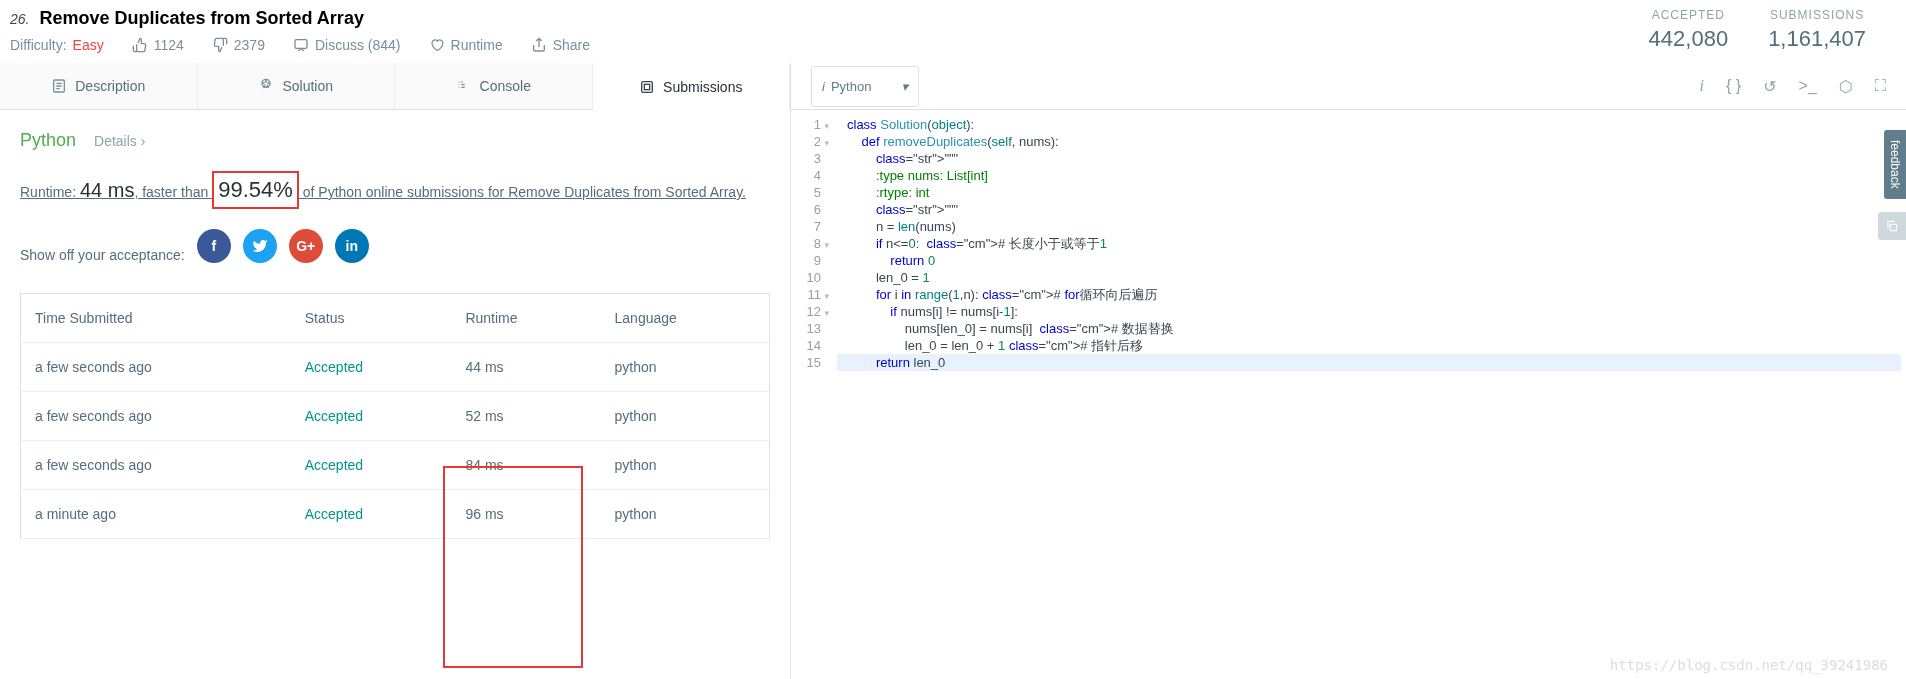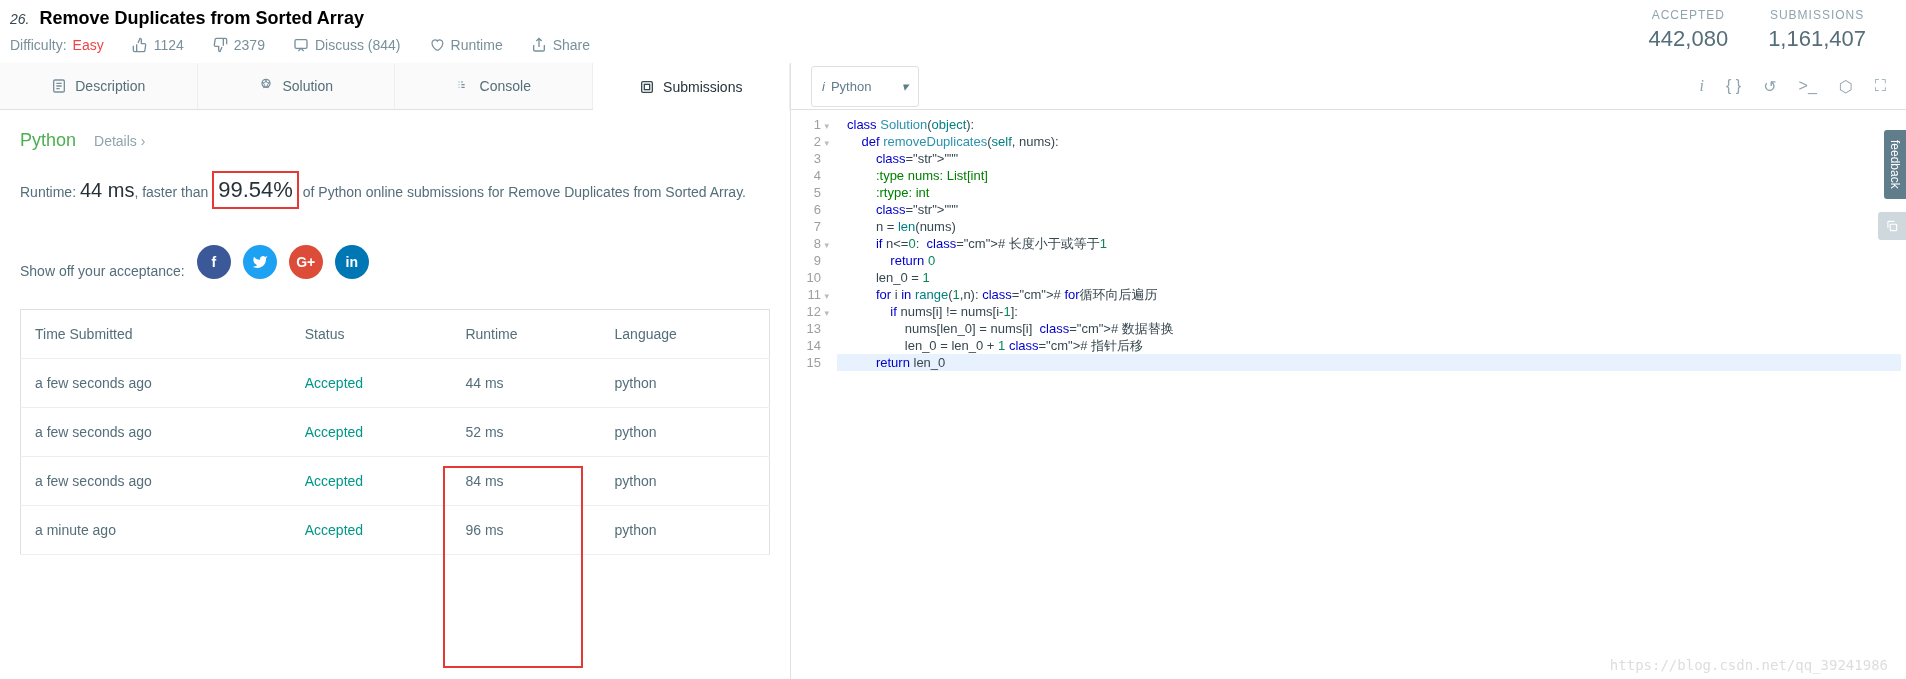--- a/index.html
+++ b/index.html
@@ -22,21 +22,21 @@
 .tabs-left .tab:not(.active) { background:#fafafa; }
 .lang-area { flex:1; display:flex; align-items:center; padding:0 20px; justify-content:space-between; border-left:1px solid #e0e0e0; }
 .lang-sel { display:flex; align-items:center; gap:30px; color:#607d8b; cursor:pointer; font-style:italic; font-size:13px; padding:12px 10px; border:1px solid #e0e0e0; border-radius:3px; }
 .tool-icons { display:flex; gap:22px; color:#90a4ae; font-size:16px; }
 .tool-icons span { cursor:pointer; }
 .main { display:flex; height:calc(100% - 110px); }
 .left-panel { width:790px; padding:20px; overflow:auto; }
 .status-row { display:flex; align-items:center; gap:18px; margin-bottom:20px; }
 .success { color:#4caf50; font-size:18px; font-weight:500; }
 .details { color:#90a4ae; font-size:14px; cursor:pointer; }
-.runtime-row { font-size:14px; color:#546e7a; margin-bottom:36px; line-height:30px; }
+.runtime-row { font-size:14px; color:#546e7a; margin-bottom:20px; line-height:30px;text-decoration:underline; }
 .runtime-val { font-size:20px; color:#263238; }
 .hl-box { border:2px solid #e53935; padding:2px 4px; font-size:22px; color:#263238; display:inline-block; }
 .share-row { display:flex; align-items:flex-end; gap:12px; margin-bottom:30px; color:#546e7a; }
 .sicon { width:34px; height:34px; border-radius:50%; display:flex; align-items:center; justify-content:center; color:#fff; font-weight:bold; font-size:14px; cursor:pointer; }
 .fb{background:#3b5998}.tw{background:#1da1f2}.gp{background:#dd4b39}.li{background:#0077b5}
 table { width:100%; border-collapse:collapse; border:1px solid #e0e0e0; }
 th,td { text-align:left; padding:16px 14px; border-bottom:1px solid #eee; font-size:14px; color:#546e7a; }
 th { font-weight:500; background:#fff; }
 .accepted { color:#009688; }
 .rt-box { position:absolute; border:2px solid #e53935; left:443px; top:356px; width:140px; height:202px; pointer-events:none; }

